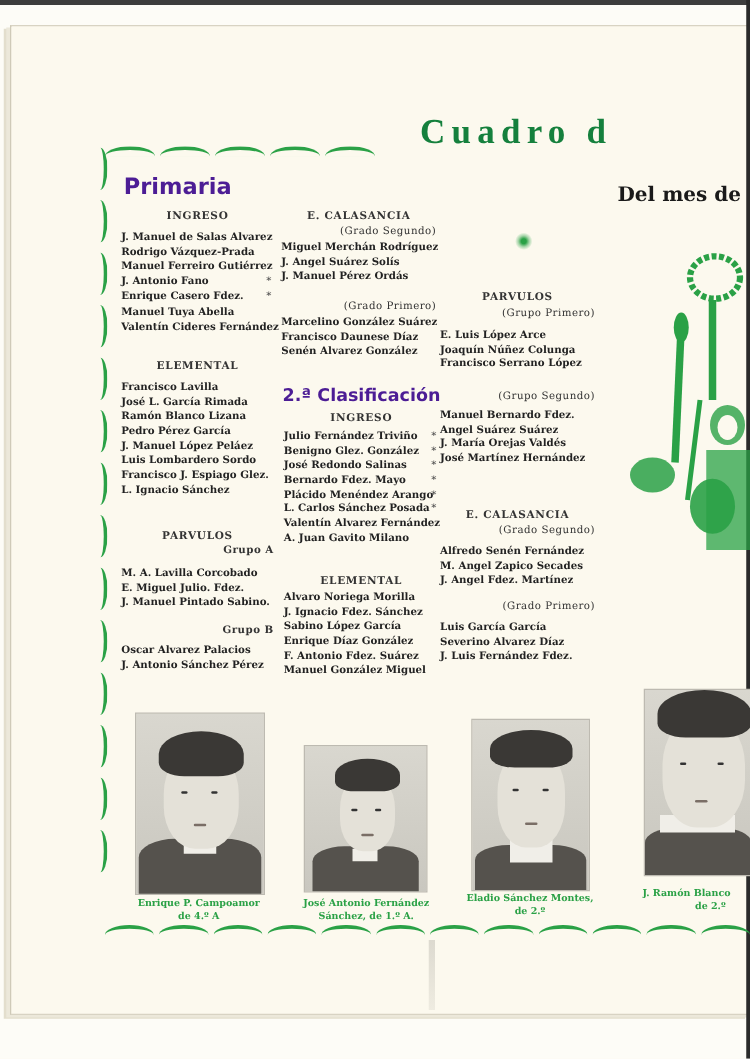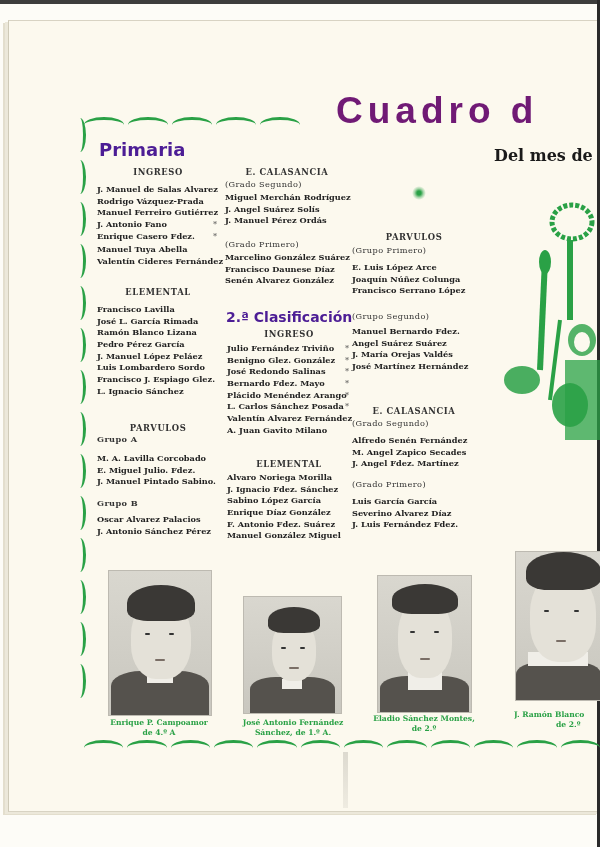--- a/index.html
+++ b/index.html
@@ -40,41 +40,41 @@
   }
   .vleaf {
     width: 6px; height: 34px;
     border-radius: 0 100% 100% 0 / 0 50% 50% 0;
     border-right: 3px solid #2aa146;
     box-sizing: border-box;
   }
 
   .title {
     position: absolute; left: 336px; top: 90px;
-    font-family: Liberation Sans, sans-serif; font-weight: bold;
-    font-size: 37px; letter-spacing: 5px; color: #701a75;
+    font-family: Liberation Serif, serif; font-weight: bold;
+    font-size: 28px; letter-spacing: 5px; color: #15803d;
     white-space: nowrap;
   }
   .subtitle {
     position: absolute; left: 494px; top: 146px;
     font-family: "DejaVu Serif", serif; font-weight: bold;
     font-size: 16px; color: #1a1a1a; white-space: nowrap;
   }
   .section-title {
     position: absolute; font-family: "DejaVu Sans", sans-serif; font-weight: bold;
     color: #4c1d95; white-space: nowrap;
   }
   .primaria { left: 99px; top: 139px; font-size: 18px; }
   .clasif { left: 226px; top: 309px; font-size: 14px; }
 
   .block { position: absolute; font-size: 8.2px; font-weight: bold; color: #222; }
   .block .hdr {
     text-align: center; font-size: 8.4px; letter-spacing: 0.6px; margin-bottom: 7px; color: #333;
   }
-  .block .sub { text-align: left; font-size: 8.2px; letter-spacing: 0.4px; font-weight: normal; color: #333; margin-bottom: 3px; }
+  .block .sub { text-align: right; font-size: 8.2px; letter-spacing: 0.4px; font-weight: normal; color: #333; margin-bottom: 3px; }
   .block .row { height: 11.7px; line-height: 11.7px; white-space: nowrap; position: relative; }
   .block .row .star { position: absolute; font-weight: normal; color: #444; }
   .gap { height: 10px; }
 
   .star-orn {
     position: absolute; left: 412px; top: 186px; width: 14px; height: 14px;
     border-radius: 50%;
     background: radial-gradient(circle, #2aa146 20%, rgba(42,161,70,0.4) 45%, transparent 70%);
   }
 

